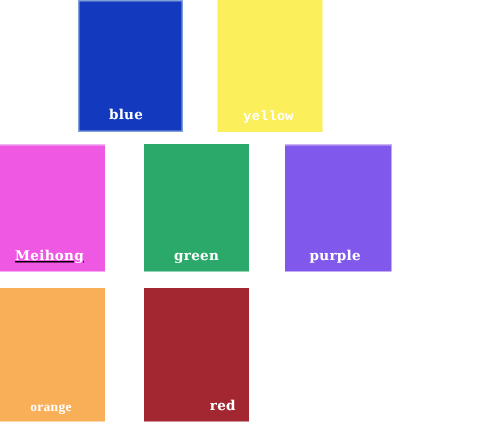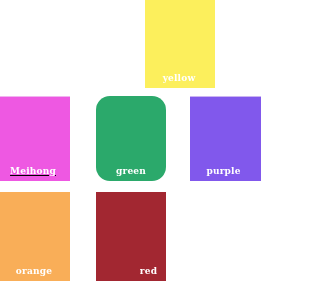--- a/index.html
+++ b/index.html
@@ -47,62 +47,65 @@
   
   .s-blue {
     left: 52px;  top: 0px;   width: 70px; height: 88px;
     border: 1px solid #7f9fd8;
   }
   .s-blue .swatch-label { padding-right: 6px; }
 
   .s-yellow {
     left: 145px; top: 0px;   width: 70px; height: 88px;
   }
-  .s-yellow .swatch-label { padding-right: 2px; }
+  .s-yellow .swatch-label { padding-right: 2px; font-family: Liberation Mono, monospace; }
 
   
   .s-meihong {
     left: 0px;   top: 96px;  width: 70px; height: 85px;
     border-top: 1px solid #f0b4ef;
     text-decoration: underline;
   }
   .s-meihong .swatch-label { padding-right: 4px; }
 
   .s-green {
-    left: 96px;  top: 96px;  width: 70px; height: 85px; border-radius: 14px;
+    left: 96px;  top: 96px;  width: 70px; height: 85px;
   }
 
   .s-purple {
     left: 190px; top: 96px;  width: 71px; height: 85px;
     border-top: 1px solid #cbb4f2;
   }
   .s-purple .swatch-label { padding-right: 4px; }
 
   
   .s-orange {
     left: 0px;   top: 192px; width: 70px; height: 89px;
   }
-  .s-orange .swatch-label { padding-right: 2px; }
+  .s-orange .swatch-label { padding-right: 2px; font-family: Liberation Serif, serif; }
 
   .s-red {
     left: 96px;  top: 192px; width: 70px; height: 89px;
   }
   .s-red .swatch-label { padding-right: 2px; }
 
   .s-pink {
     left: 190px; top: 192px; width: 71px; height: 89px;
     border-top: 1px solid #f6a6ca;
   }
   .s-pink .swatch-label { padding-right: 4px; }
 </style>
 </head>
 <body style="background-color: rgb(255, 255, 255);">
 
 <div class="palette">
 
+  <div class="swatch s-blue" style="background-color: rgb(19, 57, 190);">
+    <span class="swatch-label">blue</span>
+  </div>
 
   <div class="swatch s-yellow" style="background-color: rgb(252, 239, 92);">
     <span class="swatch-label">yellow</span>
   </div>
 
   <div class="swatch s-meihong" style="background-color: rgb(238, 88, 226);">
     <span class="swatch-label">Meihong</span>
   </div>
 
   <div class="swatch s-green" style="background-color: rgb(43, 169, 107);">

